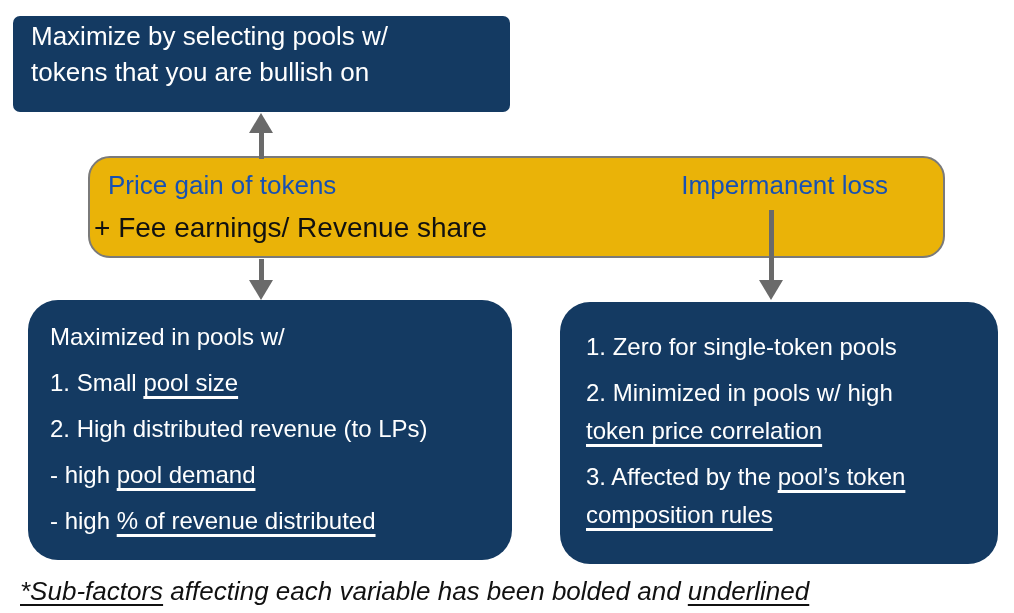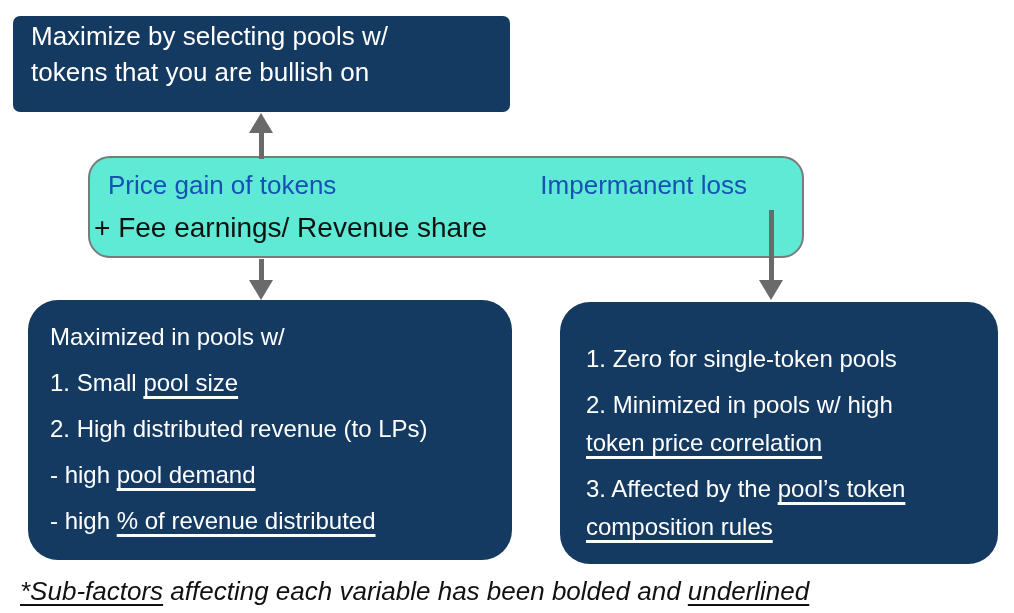--- a/index.html
+++ b/index.html
@@ -19,23 +19,23 @@
   }
   .box{position:absolute;box-sizing:border-box;color:#ffffff;}
   .navy{background:var(--navy);}
   .top-box{
     left:13px;top:16px;width:497px;height:96px;
     border-radius:7px;
     padding:2px 18px;
     font-size:26px;line-height:36px;font-weight:400;
   }
   .mid-box{
-    position:absolute;left:88px;top:156px;width:716px;height:102px;
+    position:absolute;left:88px;top:156px;width:857px;height:102px;
     box-sizing:border-box;
-    background:#5eead4;
+    background:#eab308;
     border:2px solid var(--border_gray);
     border-radius:22px;
     font-size:26px;
   }
   .mid-row1{
     display:flex;justify-content:space-between;
     padding:12px 55px 0 18px;
     color:var(--blue);
   }
   .mid-row2{
@@ -45,21 +45,21 @@
   }
   .left-box{
     left:28px;top:300px;width:484px;height:260px;
     border-radius:30px;
     padding:18px 36px 0 22px;
     font-size:24px;
   }
   .right-box{
     left:560px;top:302px;width:438px;height:262px;
     border-radius:30px;
-    padding:38px 24px 0 26px;
+    padding:26px 24px 0 26px;
     font-size:24px;
   }
   .bline{line-height:37px;margin:0 0 9px 0;}
   .rline{line-height:38px;margin:0 0 8px 0;}
   .b{font-weight:400;}
   .u{text-decoration:underline;text-decoration-thickness:2.5px;text-underline-offset:5px;}
   .footnote{
     position:absolute;left:20px;top:576px;
     font-size:26px;font-style:italic;color:var(--ink);
     white-space:nowrap;

